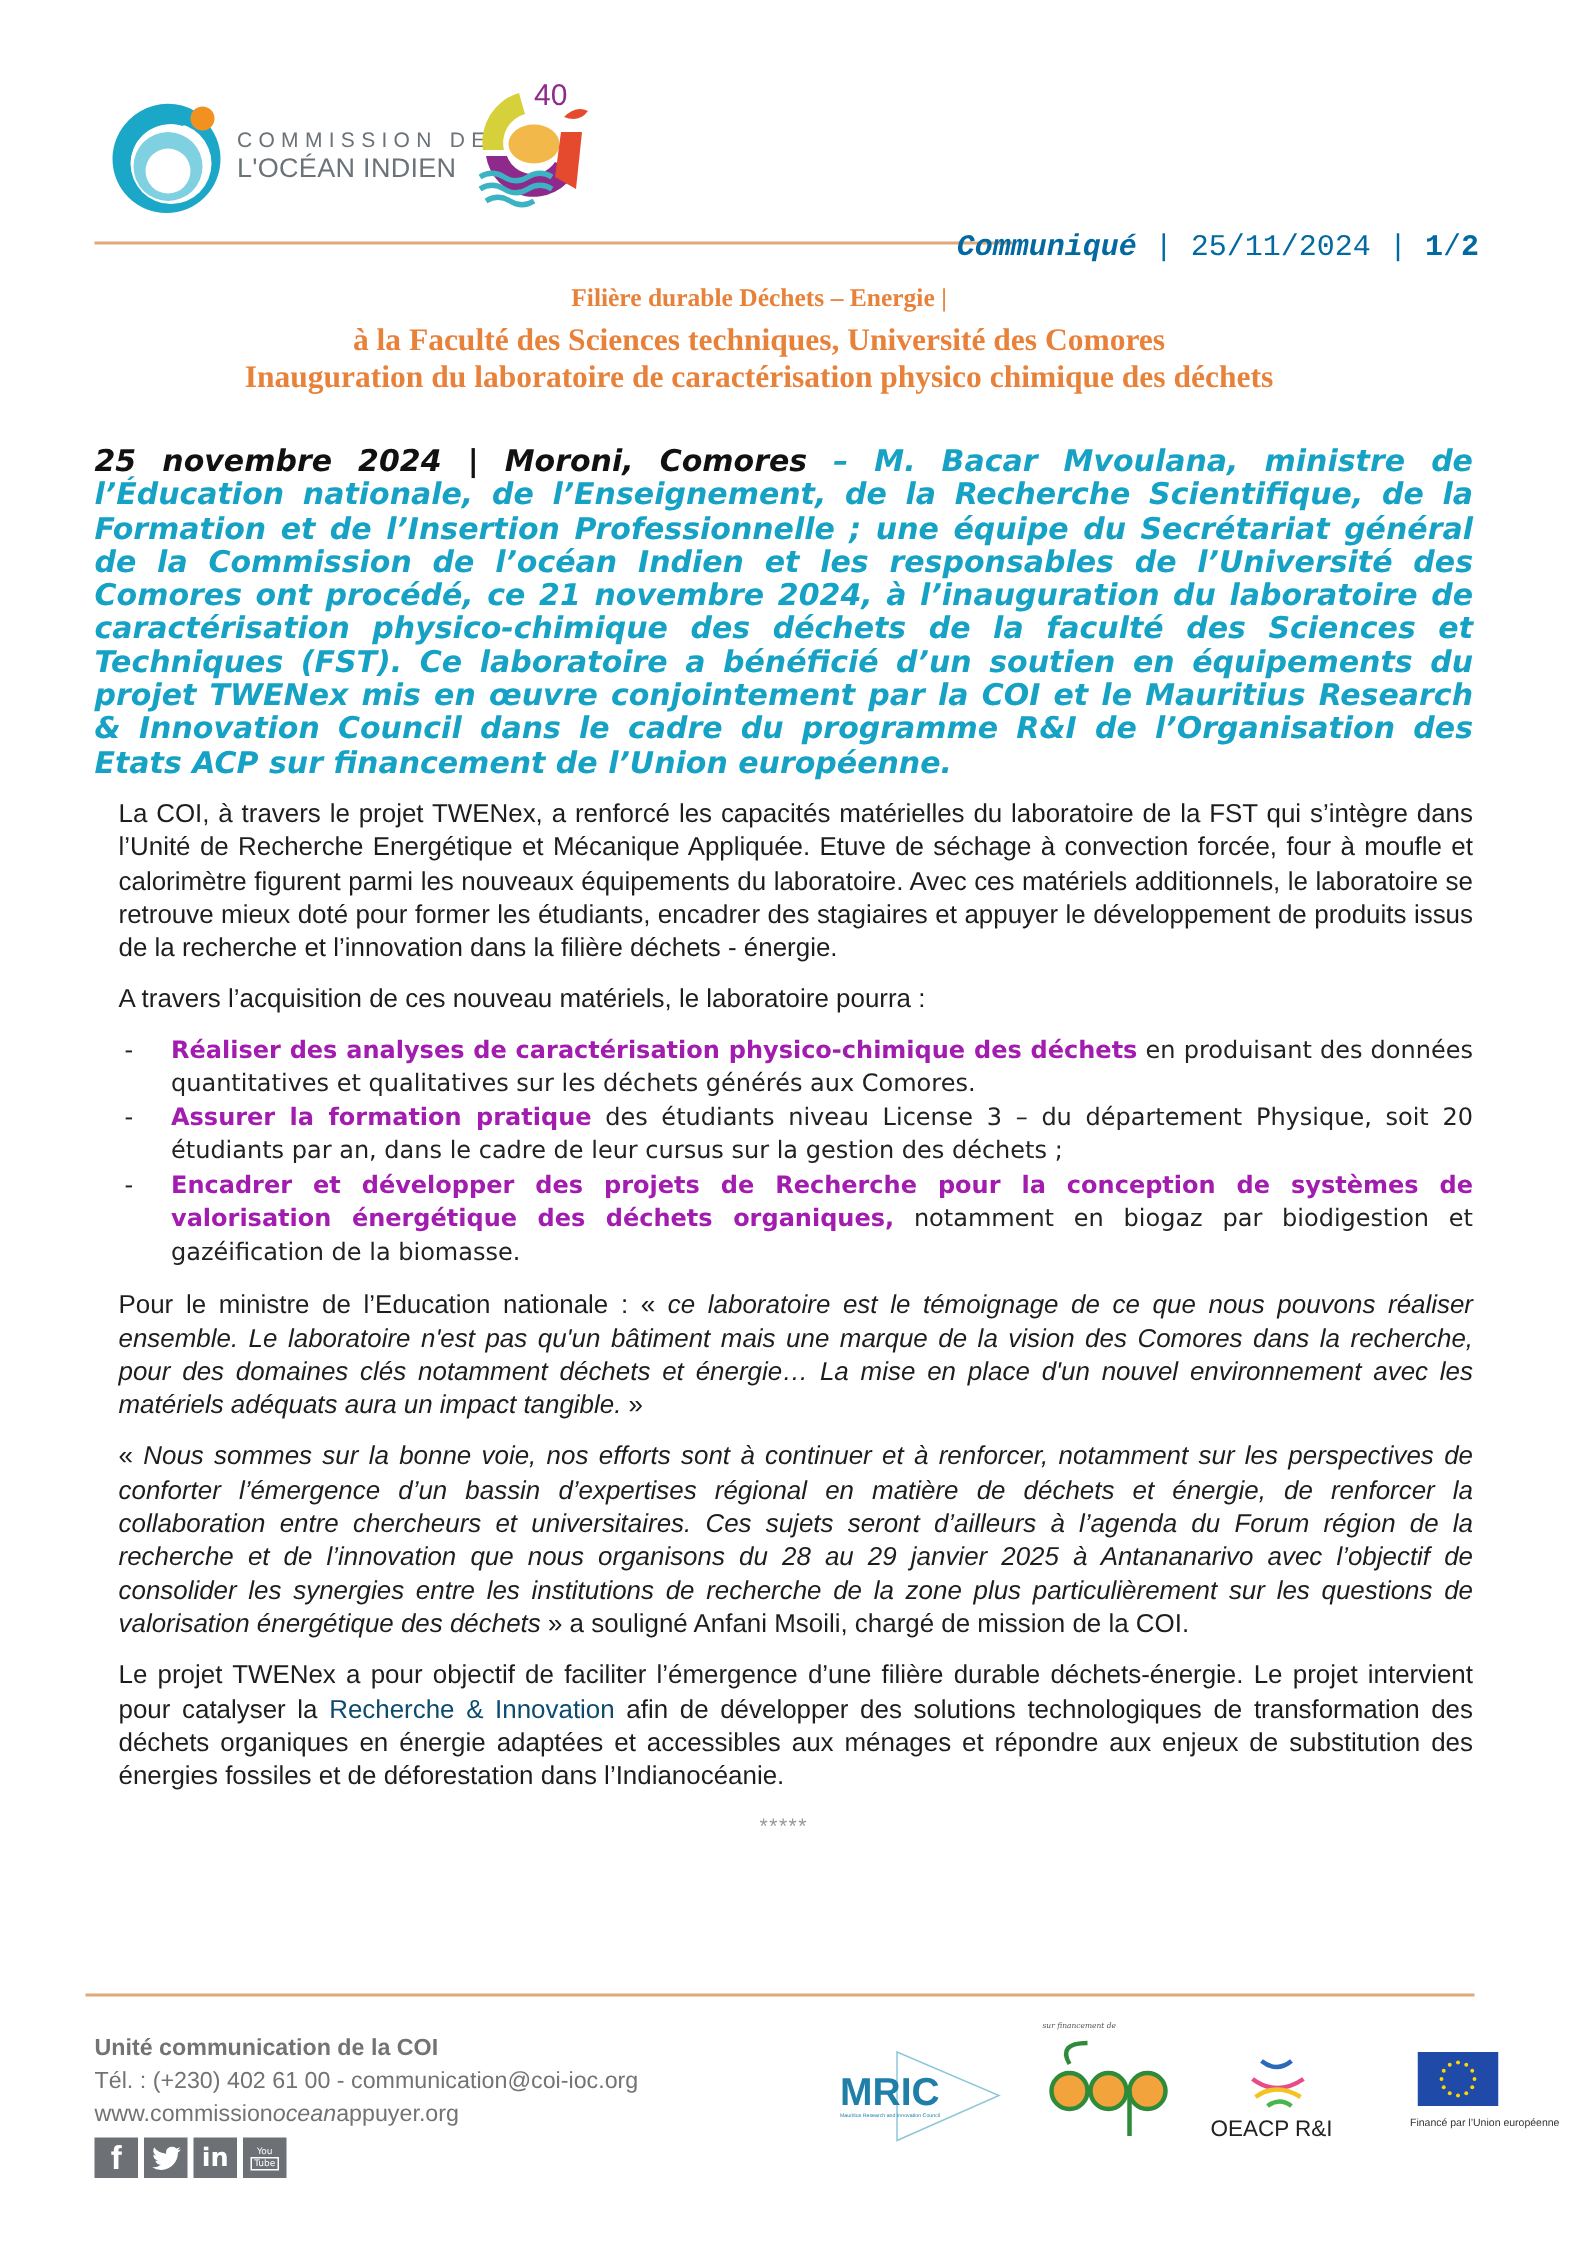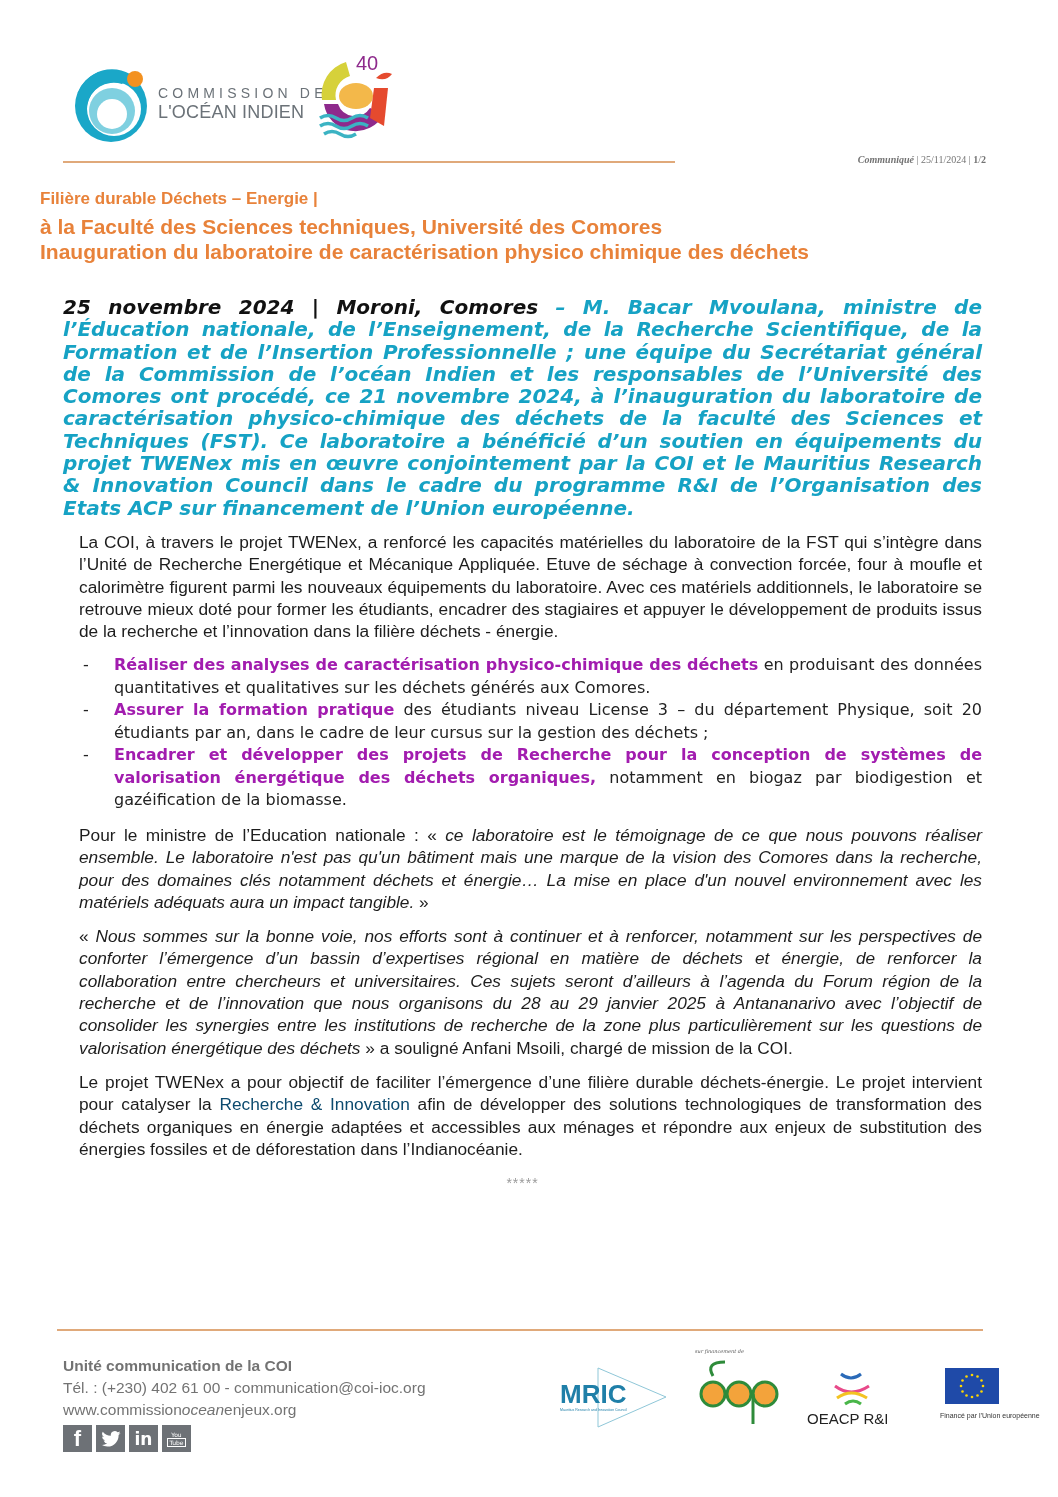--- a/index.html
+++ b/index.html
@@ -7,26 +7,26 @@
   .abs { position: absolute; }
 
   
   .coi-logo { left: 70px; top: 62px; width: 82px; height: 82px; }
   .coi-text { left: 158px; top: 86px; color: #6b7278; font-family: "Liberation Sans", sans-serif; }
   .coi-text .l1 { font-size: 14px; letter-spacing: 4.2px; line-height: 15px; }
   .coi-text .l2 { font-size: 18px; letter-spacing: 0.2px; line-height: 22px; }
   .anniv-logo { left: 312px; top: 48px; width: 84px; height: 96px; }
 
   .header-rule { left: 63px; top: 161px; width: 612px; height: 2px; background: #e0a97a; }
-  .meta-line { right: 72px; top: 154px; font-size: 10px; color: #737373; font-family: Liberation Serif, serif; }
+  .meta-line { right: 72px; top: 154px; font-size: 20px; color: #0369a1; font-family: Liberation Mono, monospace; }
   .meta-line .comm { font-weight: bold; font-style: italic; }
   .meta-line .pg { font-weight: bold; }
 
   
-  .title-block { left: 40px; top: 188px; width: 960px; text-align: left; color: #e8823a; font-family: Liberation Sans, sans-serif; font-weight: bold; }
+  .title-block { left: 26px; top: 188px; width: 960px; text-align: center; color: #e8823a; font-family: Liberation Serif, serif; font-weight: bold; }
   .kicker { font-size: 17px; line-height: 22px; }
   .title { font-size: 21px; line-height: 25px; margin-top: 4px; }
 
   
   .content { left: 63px; top: 296px; width: 919px; font-size: 16px; line-height: 22.3px; text-align: justify; }
   .lede { font-family: "DejaVu Sans", sans-serif; font-weight: bold; font-style: italic; color: #16a2c4; font-size: 20px; line-height: 22.3px; margin: 0 0 12px 0; }
   .lede .dateline { color: #111; }
   p.body { font-family: "Liberation Sans", sans-serif; font-size: 17.3px; line-height: 22.3px; color: #1d1d1d; margin: 0 0 12px 16px; }
   ul.bullets { list-style: none; margin: 0 0 12px 0; padding: 0; font-family: "DejaVu Sans", sans-serif; font-size: 16px; line-height: 22.5px; color: #222; }
   ul.bullets li { position: relative; padding-left: 51px; text-align: justify; }
@@ -92,41 +92,42 @@
   <div class="title">
     <div>à la Faculté des Sciences techniques, Université des Comores</div>
     <div>Inauguration du laboratoire de caractérisation physico chimique des déchets</div>
   </div>
 </div>
 
 <div class="abs content">
   <p class="lede"><span class="dateline">25 novembre 2024 | Moroni, Comores</span><span> – </span><span>M. Bacar Mvoulana, ministre de l’Éducation nationale, de l’Enseignement, de la Recherche Scientifique, de la Formation et de l’Insertion Professionnelle ; une équipe du Secrétariat général de la Commission de l’océan Indien et les responsables de l’Université des Comores ont procédé, ce 21 novembre 2024, à l’inauguration du laboratoire de caractérisation physico-chimique des déchets de la faculté des Sciences et Techniques (FST). Ce laboratoire a bénéficié d’un soutien en équipements du projet TWENex mis en œuvre conjointement par la COI et le Mauritius Research &amp; Innovation Council dans le cadre du programme R&amp;I de l’Organisation des Etats ACP sur financement de l’Union européenne.</span></p>
 
   <p class="body">La COI, à travers le projet TWENex, a renforcé les capacités matérielles du laboratoire de la FST qui s’intègre dans l’Unité de Recherche Energétique et Mécanique Appliquée. Etuve de séchage à convection forcée, four à moufle et calorimètre figurent parmi les nouveaux équipements du laboratoire. Avec ces matériels additionnels, le laboratoire se retrouve mieux doté pour former les étudiants, encadrer des stagiaires et appuyer le développement de produits issus de la recherche et l’innovation dans la filière déchets - énergie.</p>
+  <p class="body">A travers l’acquisition de ces nouveau matériels, le laboratoire pourra :</p>
 
   <ul class="bullets">
     <li><span class="dash">-</span><b>Réaliser des analyses de caractérisation physico-chimique des déchets</b><span> en produisant des données quantitatives et qualitatives sur les déchets générés aux Comores.</span></li>
     <li><span class="dash">-</span><b>Assurer la formation pratique</b><span> des étudiants niveau License 3 – du département Physique, soit 20 étudiants par an, dans le cadre de leur cursus sur la gestion des déchets ;</span></li>
     <li><span class="dash">-</span><b>Encadrer et développer des projets de Recherche pour la conception de systèmes de valorisation énergétique des déchets organiques,</b><span> notamment en biogaz par biodigestion et gazéification de la biomasse.</span></li>
   </ul>
 
   <p class="body"><span>Pour le ministre de l’Education nationale : « </span><span class="it">ce laboratoire est le témoignage de ce que nous pouvons réaliser ensemble. Le laboratoire n'est pas qu'un bâtiment mais une marque de la vision des Comores dans la recherche, pour des domaines clés notamment déchets et énergie… La mise en place d'un nouvel environnement avec les matériels adéquats aura un impact tangible.</span><span> »</span></p>
 
   <p class="body"><span>« </span><span class="it">Nous sommes sur la bonne voie, nos efforts sont à continuer et à renforcer, notamment sur les perspectives de conforter l’émergence d’un bassin d’expertises régional en matière de déchets et énergie, de renforcer la collaboration entre chercheurs et universitaires. Ces sujets seront d’ailleurs à l’agenda du Forum région de la recherche et de l’innovation que nous organisons du 28 au 29 janvier 2025 à Antananarivo avec l’objectif de consolider les synergies entre les institutions de recherche de la zone plus particulièrement sur les questions de valorisation énergétique des déchets</span><span> » a souligné Anfani Msoili, chargé de mission de la COI.</span></p>
 
   <p class="body"><span>Le projet TWENex a pour objectif de faciliter l’émergence d’une filière durable déchets-énergie. Le projet intervient pour catalyser la </span><span class="orange-link">Recherche &amp; Innovation</span><span> afin de développer des solutions technologiques de transformation des déchets organiques en énergie adaptées et accessibles aux ménages et répondre aux enjeux de substitution des énergies fossiles et de déforestation dans l’Indianocéanie.</span></p>
 
   <div class="stars">*****</div>
 </div>
 
 <div class="abs footer-rule"></div>
 <div class="abs footer-info">
   <div class="unit">Unité communication de la COI</div>
   <div class="line">Tél. : (+230) 402 61 00 - communication@coi-ioc.org</div>
-  <div class="line"><span>www.commission</span><span class="it">ocean</span><span>enjeux.org</span></div>
+  <div class="line"><span>www.commission</span><span class="it">ocean</span><span>appuyer.org</span></div>
 </div>
 <div class="abs socials">
   <div class="soc" style="font-size:22px;font-family:'Liberation Sans',sans-serif;">f</div>
   <div class="soc">
     <svg width="20" height="16" viewBox="0 0 24 20">
         <path d="M24 2.4a9.8 9.8 0 0 1-2.8.8A4.9 4.9 0 0 0 23.3.5a9.8 9.8 0 0 1-3.1 1.2A4.9 4.9 0 0 0 11.8 6 14 14 0 0 1 1.7.9a4.9 4.9 0 0 0 1.5 6.6A4.9 4.9 0 0 1 1 6.9a4.9 4.9 0 0 0 3.9 4.8 4.9 4.9 0 0 1-2.2.1 4.9 4.9 0 0 0 4.6 3.4A9.9 9.9 0 0 1 0 17.3 14 14 0 0 0 7.5 19.5c9.1 0 14-7.5 14-14v-.6A10 10 0 0 0 24 2.4z" fill="#fff"></path>
       </svg>
   </div>
   <div class="soc" style="font-size:17px;">in</div>
   <div class="soc" style="font-size:6px;font-weight:normal;line-height:7px;text-align:center;flex-direction:column;">

